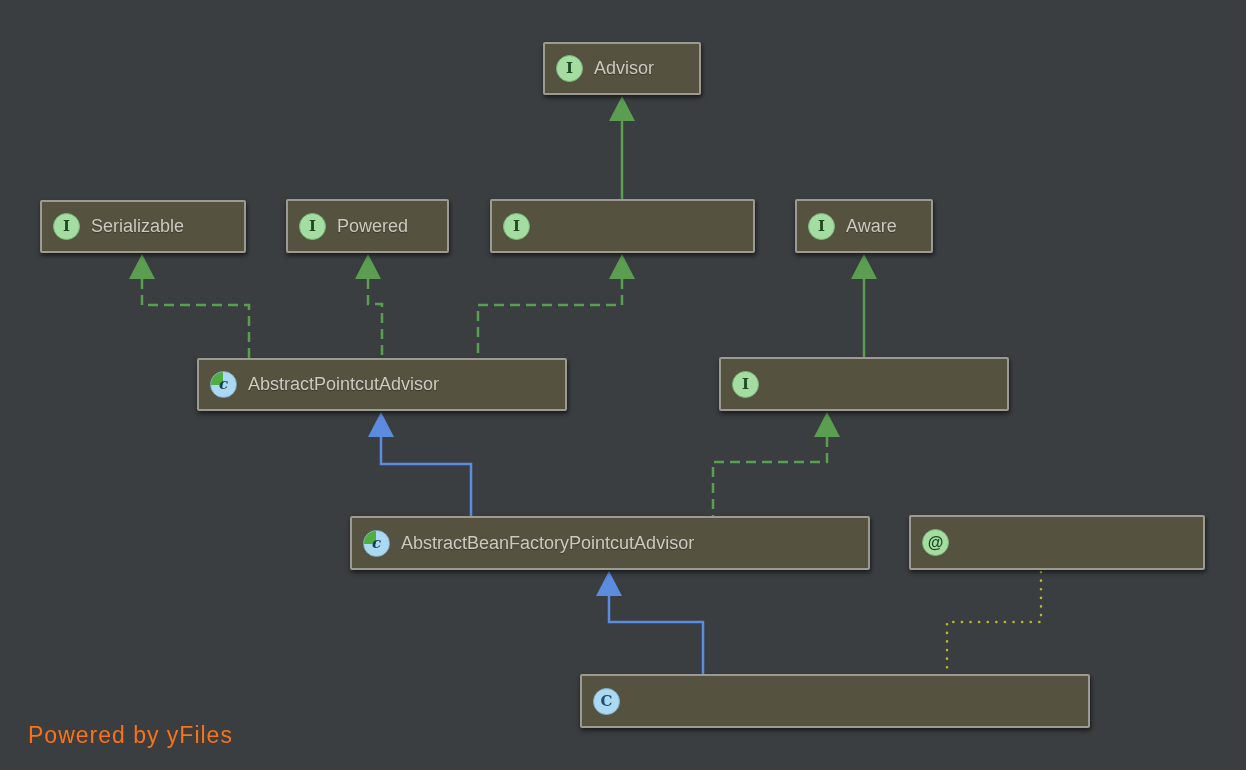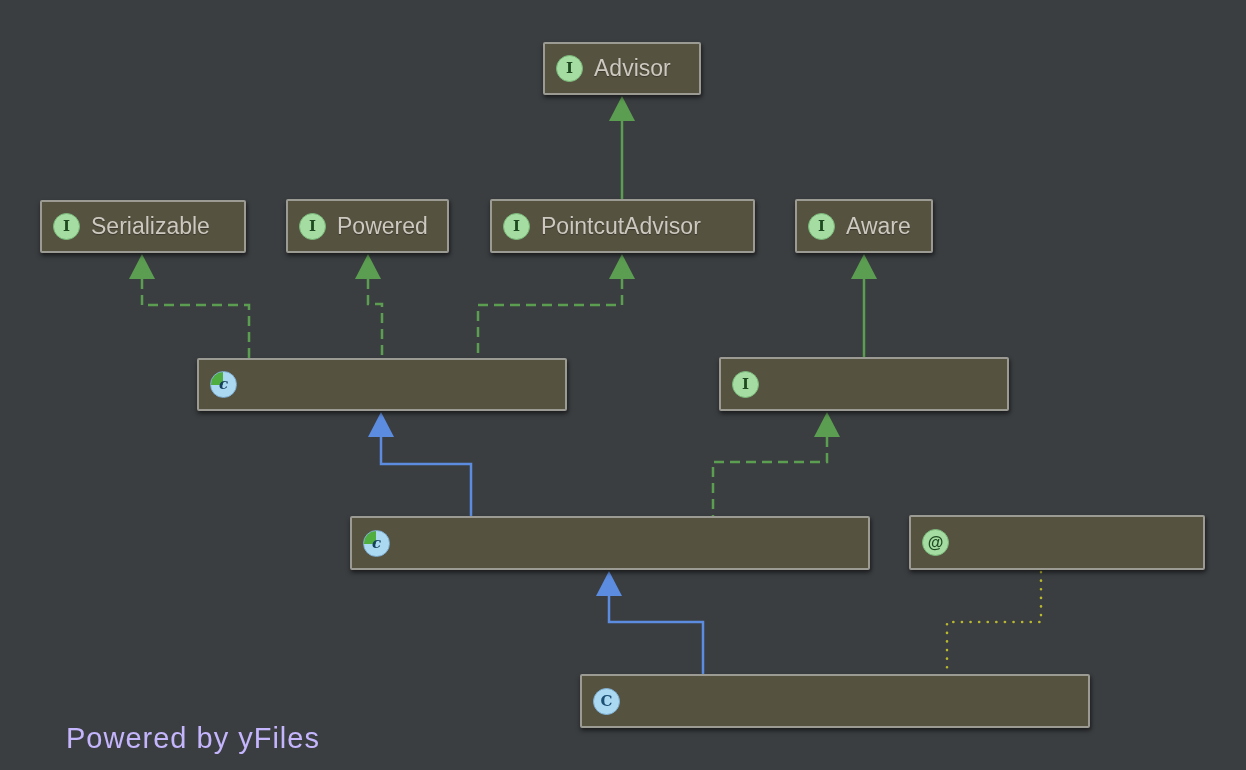--- a/index.html
+++ b/index.html
@@ -23,21 +23,21 @@
     box-sizing:border-box;
     background:var(--node-fill,#565240);
     border:2px solid var(--node-border,#9b9b93);
     border-radius:2px;
     box-shadow:0 3px 5px rgba(0,0,0,.40),2px 2px 3px rgba(0,0,0,.25);
     display:flex;align-items:center;gap:11px;
     padding:0 11px;
     white-space:nowrap;
   }
   .label{
-    font-size:23px;
+    font-size:18px;
     color:var(--node-text,#cdc9c0);
     text-shadow:0 1px 1px rgba(0,0,0,.35);
   }
   .icon{
     width:27px;height:27px;border-radius:50%;
     box-sizing:border-box;
     display:flex;align-items:center;justify-content:center;
     font-family:"DejaVu Serif",serif;
     font-size:15px;font-weight:bold;line-height:1;
     flex:none;
@@ -54,23 +54,22 @@
     color:#1c4f74;
   }
   .icon-abstract{
     background:conic-gradient(#abd9f2 0deg 270deg,#4fae3f 270deg 360deg);
     border:1.5px solid #7fb0d5;
     color:#17405f;
     font-style:italic;
   }
   .watermark{
     position:absolute;left:28px;top:722px;
-    font-size:29px;letter-spacing:1px;
-    color:#c4b5fd;
-    margin-left:38px;
+    font-size:23px;letter-spacing:1px;
+    color:#f97316;
   }
 </style>
 </head>
 <body>
 
 <div class="canvas" style="--bg: #3b3e41; --node-fill: #565240; --node-border: #9b9b93; --node-text: #cdc9c0; --green: #5b9e51; --blue: #5c8ce0; --yellow: #b9b92e;">
 
   <svg id="edge-layer" viewBox="0 0 1246 770">
       <polyline points="622,121 622,200" class="edge solid-green"></polyline>
       <polygon points="622,96 609,121 635,121" class="arrowhead arrow-green"></polygon>
@@ -101,38 +100,39 @@
     <span class="label">Serializable</span>
   </div>
 
   <div class="node" style="left:286px;top:199px;width:163px;height:54px">
     <span class="icon icon-interface">I</span>
     <span class="label">Powered</span>
   </div>
 
   <div class="node" style="left:490px;top:199px;width:265px;height:54px">
     <span class="icon icon-interface">I</span>
-    <span class="label">PointcutAdvisor</span>
   </div>
 
   <div class="node" style="left:795px;top:199px;width:138px;height:54px">
     <span class="icon icon-interface">I</span>
     <span class="label">Aware</span>
   </div>
 
   <div class="node" style="left:197px;top:358px;width:370px;height:53px">
     <span class="icon icon-abstract">c</span>
+    <span class="label">AbstractPointcutAdvisor</span>
   </div>
 
   <div class="node" style="left:719px;top:357px;width:290px;height:54px">
     <span class="icon icon-interface">I</span>
   </div>
 
   <div class="node" style="left:350px;top:516px;width:520px;height:54px">
     <span class="icon icon-abstract">c</span>
+    <span class="label">AbstractBeanFactoryPointcutAdvisor</span>
   </div>
 
   <div class="node" style="left:909px;top:515px;width:296px;height:55px">
     <span class="icon icon-annotation">@</span>
   </div>
 
   <div class="node" style="left:580px;top:674px;width:510px;height:54px">
     <span class="icon icon-class">C</span>
   </div>
 

